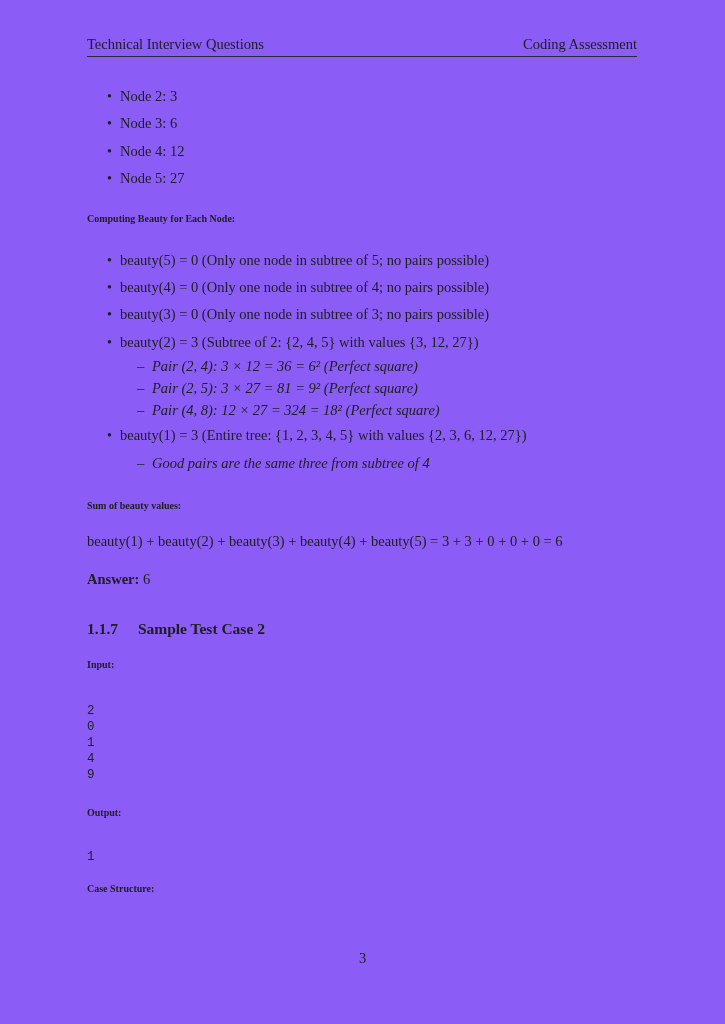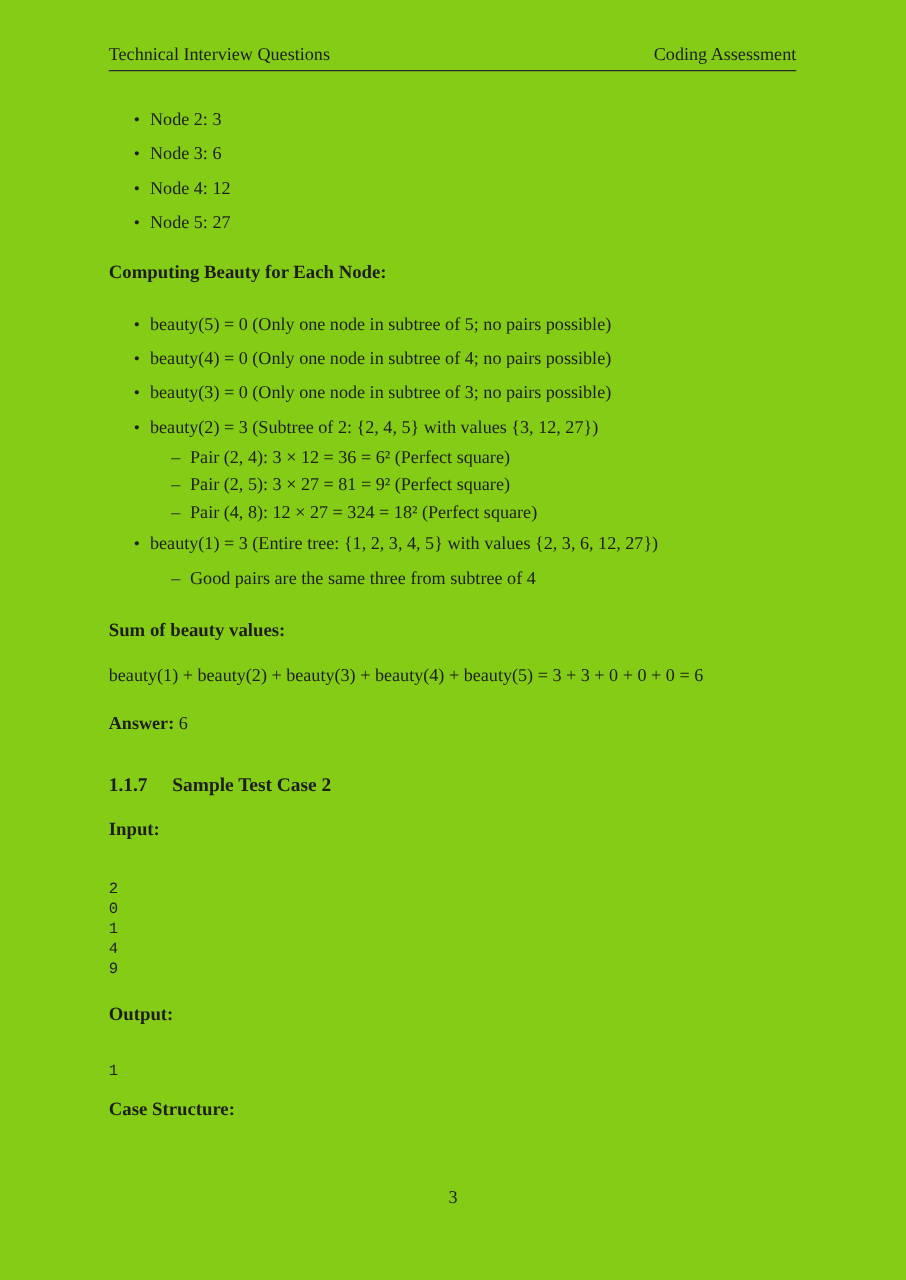--- a/index.html
+++ b/index.html
@@ -1,21 +1,21 @@
 <!DOCTYPE html>
 <html><head>
 <meta charset="utf-8">
 <style>
   html,body { margin:0; padding:0; background:#e8e8e8; }
   .page {
     position:relative;
     width:725px; height:1024px;
     box-sizing:border-box;
     margin:0 auto;
-    background:#84cc16;
+    background:#8b5cf6;
     padding:36px 88px 0 87px;
     font-family:"Liberation Serif","DejaVu Serif",serif;
     font-size:14.5px;
     color:#1e1e1e;
   }
   .header {
     display:flex;
     justify-content:space-between;
     align-items:baseline;
     line-height:16px;
@@ -32,30 +32,31 @@
   }
   .node-list {
     margin-top:26px;
     padding-left:33px;
     line-height:27.4px;
   }
   .heading {
     font-weight:bold;
     margin-top:17px;
     line-height:17px;
-    font-size:15px;
+    font-size:10px;
   }
   .beauty-list {
     margin-top:20px;
     padding-left:33px;
     line-height:27.4px;
   }
   .sub-list {
     padding-left:32px;
     line-height:21.8px;
+    font-style:italic;
   }
   .sub-list > li::before {
     content:"\2013";
     position:absolute;
     left:-15px;
   }
   .sub-list-last { margin-top:4px; }
   .sum-heading { margin-top:22px; }
   .equation {
     margin-top:17px;

